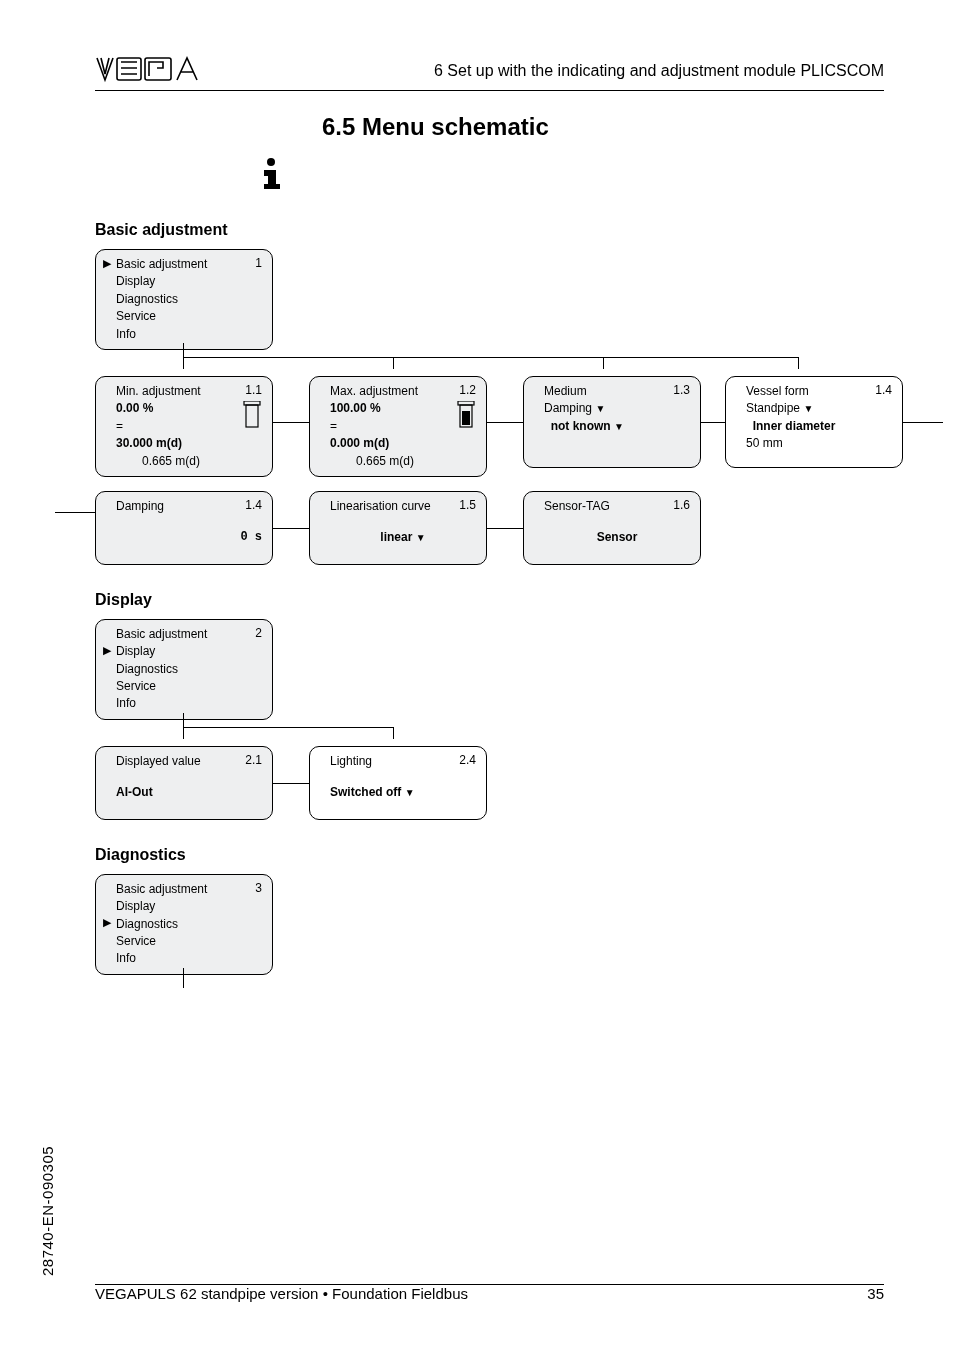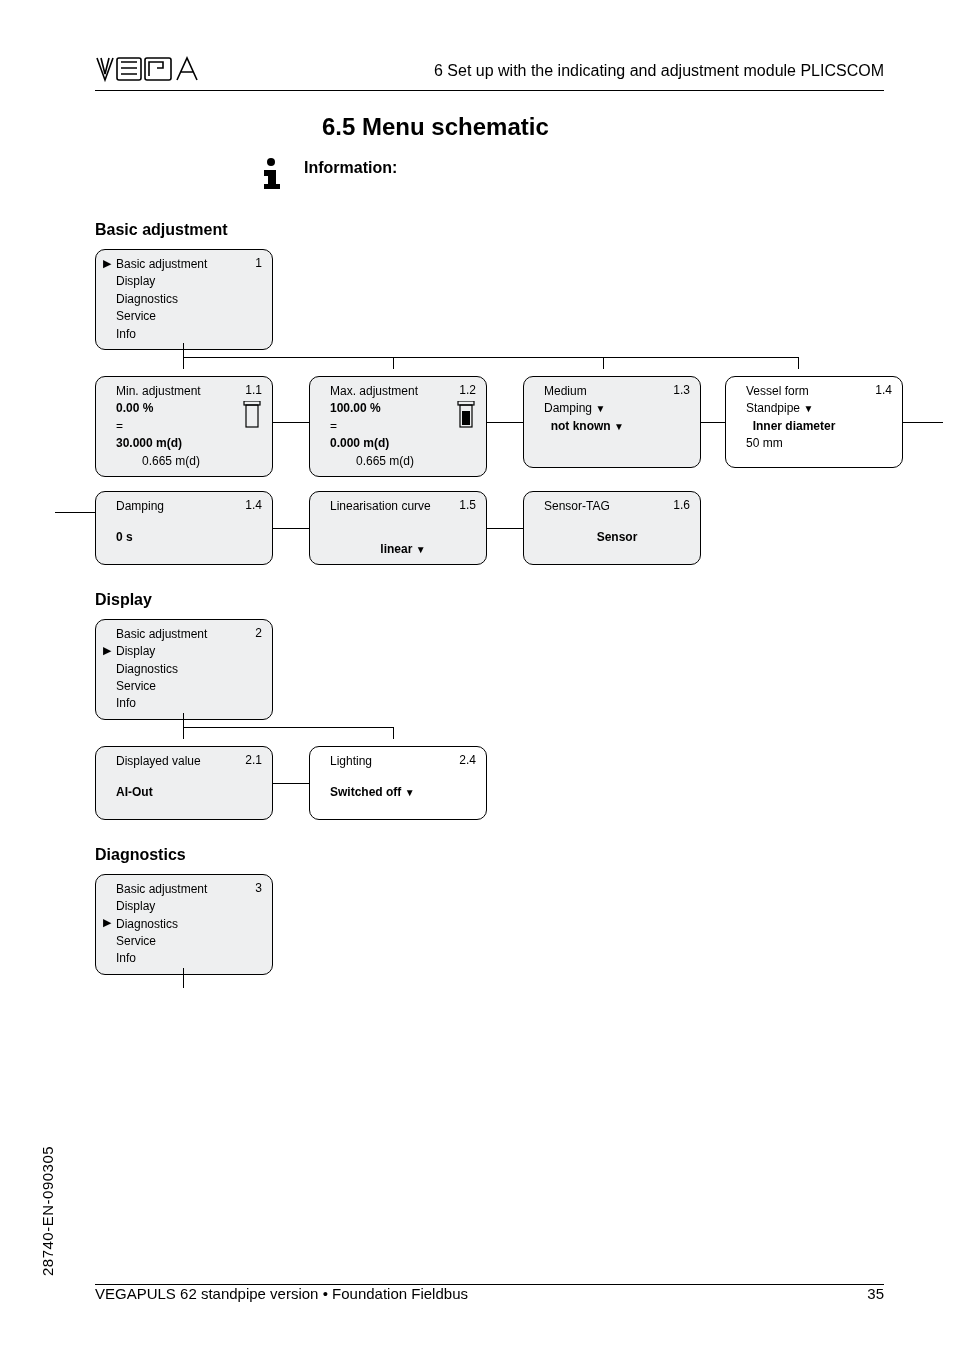--- a/index.html
+++ b/index.html
@@ -138,21 +138,20 @@
 <div class="info-block">
   <span>
     <svg width="22" height="34" viewBox="0 0 22 34">
       <circle cx="11" cy="5" r="4" fill="#000"></circle>
       <rect x="4" y="13" width="12" height="6" fill="#000"></rect>
       <rect x="8" y="13" width="8" height="18" fill="#000"></rect>
       <rect x="4" y="27" width="16" height="5" fill="#000"></rect>
     </svg>
   </span>
   <div class="info-text">
-    <div class="info-label">Information:</div>
   </div>
 </div>
 
 <div class="subsection">Basic adjustment</div>
 
 <div class="tree">
 
   <div class="menu-box shaded" style="width:178px;">
     <span class="num">1</span>
     <span class="marker" style="top:6px;">▶</span>
@@ -228,29 +227,29 @@
     <div style="position:relative; width:20px;">
       <div class="connector-h" style="left:0; top:46px; width:40px;"></div>
     </div>
   </div>
 
   <div class="row-flex" style="margin-top:14px;">
 
     <div class="menu-box shaded" style="height:74px;">
       <span class="num">1.4</span>
       <div class="row">Damping</div>
-      <div class="row bold" style="text-align:left; margin-top:14px;">0 s</div>
+      <div class="row bold" style="text-align:right; margin-top:14px;font-family:Liberation Mono, monospace;">0 s</div>
     </div>
     <div class="hgap">
       <div class="connector-h" style="left:0; top:37px; width:36px;"></div>
     </div>
     <div class="menu-box shaded" style="height:74px;">
       <span class="num">1.5</span>
       <div class="row">Linearisation curve</div>
-      <div class="row bold" style="text-align:center; margin-top:26px;"><span>linear</span> <span class="tri">▼</span></div>
+      <div class="row bold" style="text-align:center; margin-top:14px;"><span>linear</span> <span class="tri">▼</span></div>
     </div>
     <div class="hgap">
       <div class="connector-h" style="left:0; top:37px; width:36px;"></div>
     </div>
     <div class="menu-box shaded" style="height:74px;">
       <span class="num">1.6</span>
       <div class="row">Sensor-TAG</div>
       <div class="row bold" style="text-align:center; margin-top:14px;">Sensor</div>
     </div>
   </div>

